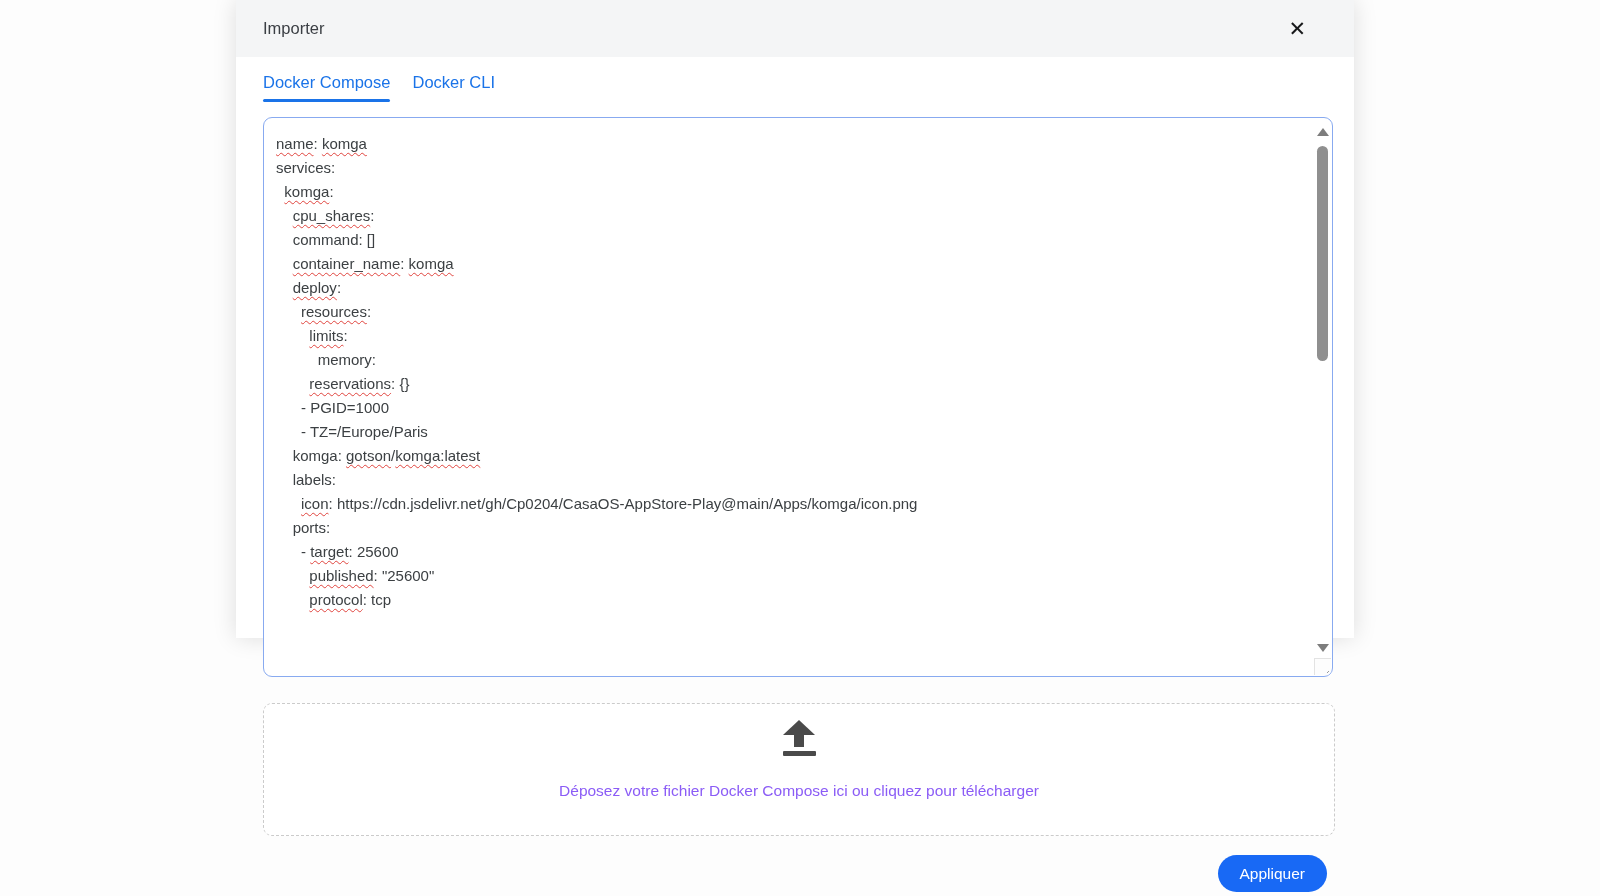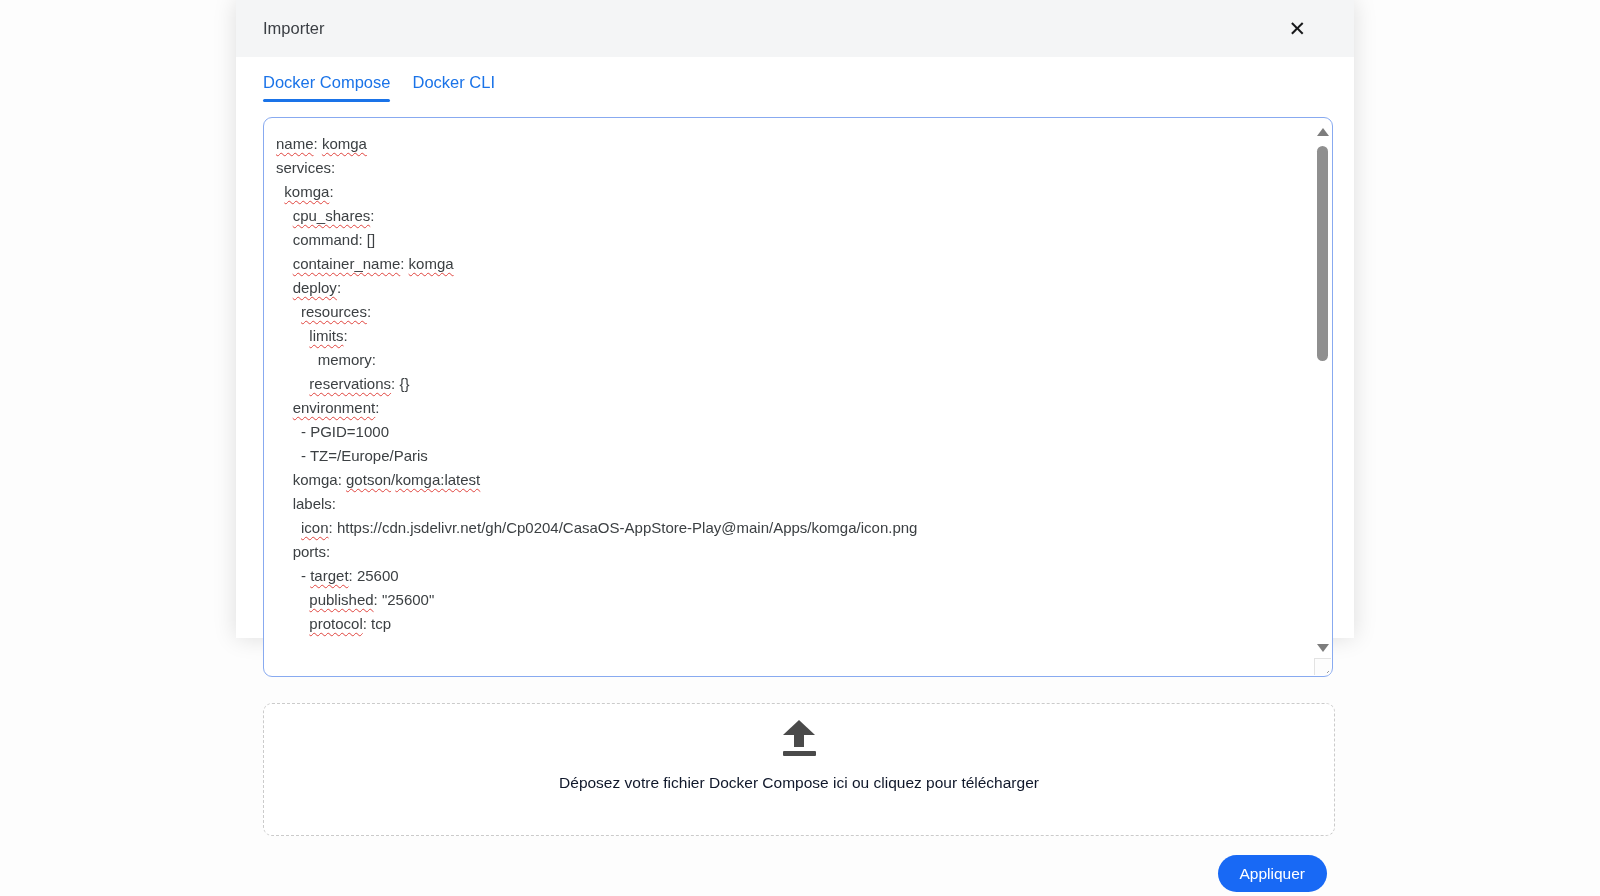--- a/index.html
+++ b/index.html
@@ -132,21 +132,21 @@
   }
   .upload-icon { width: 34px; display: flex; flex-direction: column; align-items: center; }
   .upload-icon .arrow-head {
     width: 0; height: 0;
     border-left: 16px solid transparent;
     border-right: 16px solid transparent;
     border-bottom: 15px solid #4a4a4a;
   }
   .upload-icon .arrow-stem { width: 10px; height: 12px; background: #4a4a4a; }
   .upload-icon .arrow-base { width: 33px; height: 5px; background: #4a4a4a; margin-top: 4px; border-radius: 1px; }
-  .dropzone-text { margin-top: 18px; font-size: 15.5px; color: #0f172a; }
+  .dropzone-text { margin-top: 26px; font-size: 15.5px; color: #8b5cf6; }
   
   .modal-footer {
     display: flex; justify-content: flex-end;
     padding: 19px 27px 0 27px;
     margin-left: 24px;
   }
   .apply-btn {
     min-width: 108px; height: 37px;
     border: none; border-radius: 19px;
     background: var(--btn-blue);
@@ -179,21 +179,20 @@
             <div class="code-line"><span></span><span>services:</span></div>
             <div class="code-line"><span>  </span><span class="sq">komga</span><span>:</span></div>
             <div class="code-line"><span>    </span><span class="sq">cpu_shares</span><span>:</span></div>
             <div class="code-line"><span>    </span><span>command: []</span></div>
             <div class="code-line"><span>    </span><span class="sq">container_name</span><span>: </span><span class="sq">komga</span></div>
             <div class="code-line"><span>    </span><span class="sq">deploy</span><span>:</span></div>
             <div class="code-line"><span>      </span><span class="sq">resources</span><span>:</span></div>
             <div class="code-line"><span>        </span><span class="sq">limits</span><span>:</span></div>
             <div class="code-line"><span>          </span><span>memory:</span></div>
             <div class="code-line"><span>        </span><span class="sq">reservations</span><span>: {}</span></div>
-            <div class="code-line"><span>    </span><span class="sq">environment</span><span>:</span></div>
             <div class="code-line"><span>      </span><span>- PGID=1000</span></div>
             <div class="code-line"><span>      </span><span>- TZ=/Europe/Paris</span></div>
             <div class="code-line"><span>    </span><span>komga: </span><span class="sq">gotson</span><span>/</span><span class="sq">komga:latest</span></div>
             <div class="code-line"><span>    </span><span>labels:</span></div>
             <div class="code-line"><span>      </span><span class="sq">icon</span><span>: https://cdn.jsdelivr.net/gh/Cp0204/CasaOS-AppStore-Play@main/Apps/komga/icon.png</span></div>
             <div class="code-line"><span>    </span><span>ports:</span></div>
             <div class="code-line"><span>      </span><span>- </span><span class="sq">target</span><span>: 25600</span></div>
             <div class="code-line"><span>        </span><span class="sq">published</span><span>: "25600"</span></div>
             <div class="code-line"><span>        </span><span class="sq">protocol</span><span>: tcp</span></div>
           </div>

